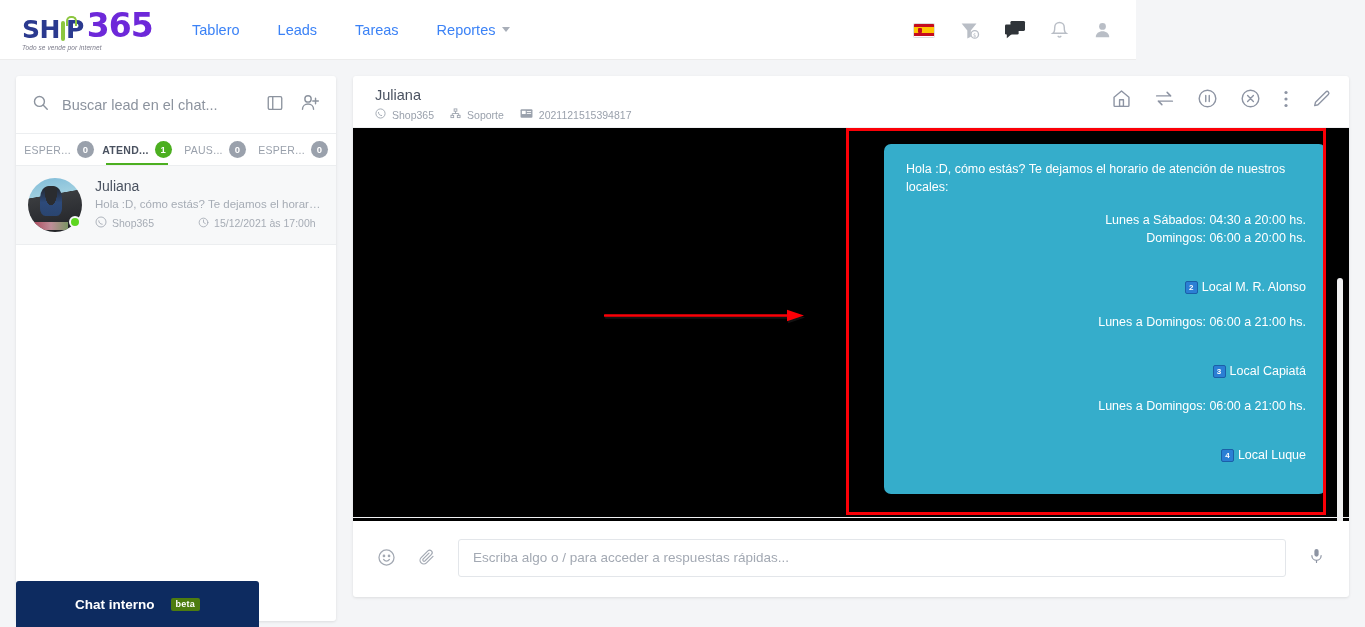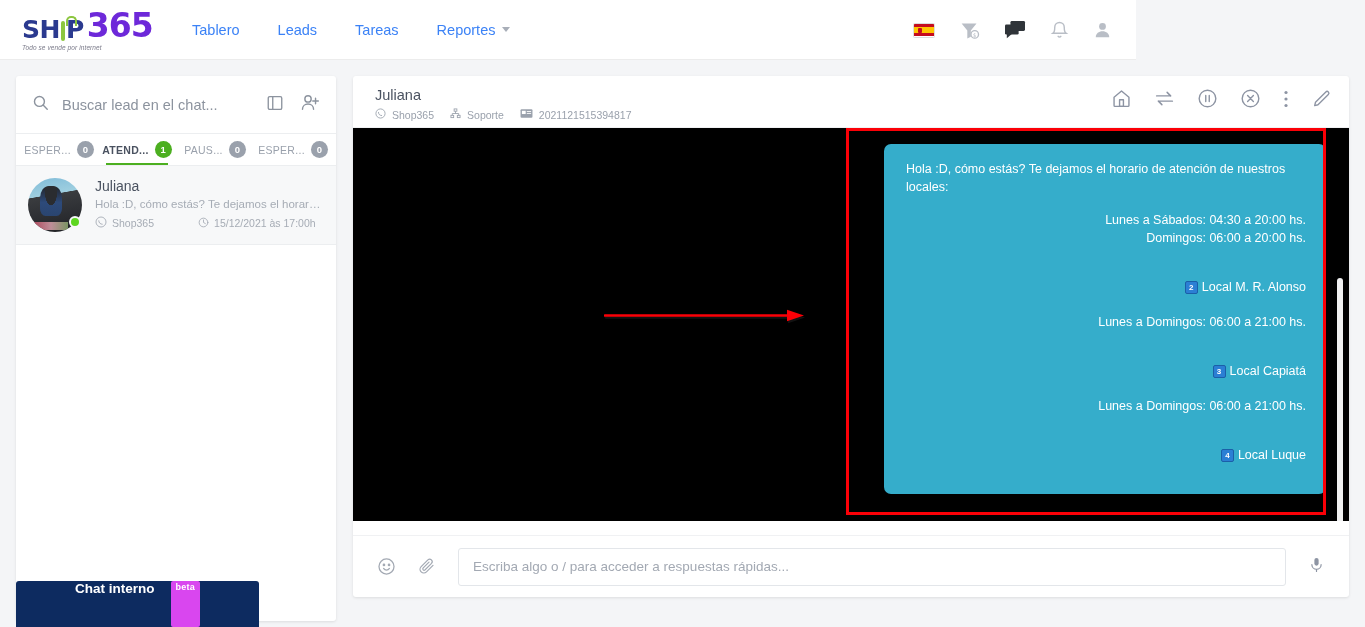--- a/index.html
+++ b/index.html
@@ -140,26 +140,26 @@
   .chat-preview {
     font-size: 11.5px; color: #a6acb5; white-space: nowrap;
     overflow: hidden; text-overflow: ellipsis; margin-bottom: 6px;
   }
   .chat-meta { display: flex; align-items: center; font-size: 10.5px; color: #a6acb5; }
   .chat-meta .mi { display: flex; align-items: center; gap: 5px; }
   .chat-meta .mi.time { margin-left: 44px; }
   #chatinterno {
     position: absolute; left: 16px; bottom: 0; width: 243px; height: 46px;
     background: #0d2b60; border-radius: 3px 3px 0 0;
-    display: flex; justify-content: center; gap: 16px;
+    display: flex; align-items: center; justify-content: center; gap: 16px;
     cursor: pointer;
   }
   #chatinterno .ci-label { color: #fff; font-size: 13.5px; font-weight: 700; }
   #chatinterno .ci-beta {
-    background: #d946ef; color: #fff; font-size: 9px; font-weight: 700;
+    background: #4d7c0f; color: #fff; font-size: 9px; font-weight: 700;
     padding: 1px 5px 2px; border-radius: 2px; letter-spacing: .2px;
   }
 
   
   #convpanel {
     position: absolute; left: 353px; top: 76px; width: 996px; height: 521px;
     background: #ffffff; border-radius: 3px;
     box-shadow: 0 1px 3px rgba(0,0,0,.10);
   }
   #convheader {
@@ -190,21 +190,21 @@
   .b-line.first { text-align: left; margin-bottom: 16px; }
   .b-gap { height: 14px; }
   .emo-num {
     display: inline-block; width: 13px; height: 13px; background: #2b7fd4;
     border: 1px solid #1b5fa8; border-radius: 2px; color: #fff;
     font-size: 8px; line-height: 12px; text-align: center;
     vertical-align: 1px; margin-right: 4px; font-weight: 700;
   }
 
   #composer {
-    position: absolute; left: 0; bottom: 0; right: 0; height: 62px;
+    position: absolute; left: 0; bottom: 0; right: 0; height: 80px;
     border-top: 1px solid #f0f1f3; display: flex; align-items: center;
     padding: 0 20px 0 24px;
   }
   .comp-icon { cursor: pointer; margin-right: 22px; display: flex; align-items: center; }
   #msginput {
     flex: 1; height: 38px; border: 1px solid #e3e6ea; border-radius: 3px;
     padding: 0 14px; font-size: 13.5px; color: #9aa1ac; outline: none;
     font-family: "Liberation Sans", sans-serif;
   }
   #msginput::placeholder { color: #a3a9b3; }

